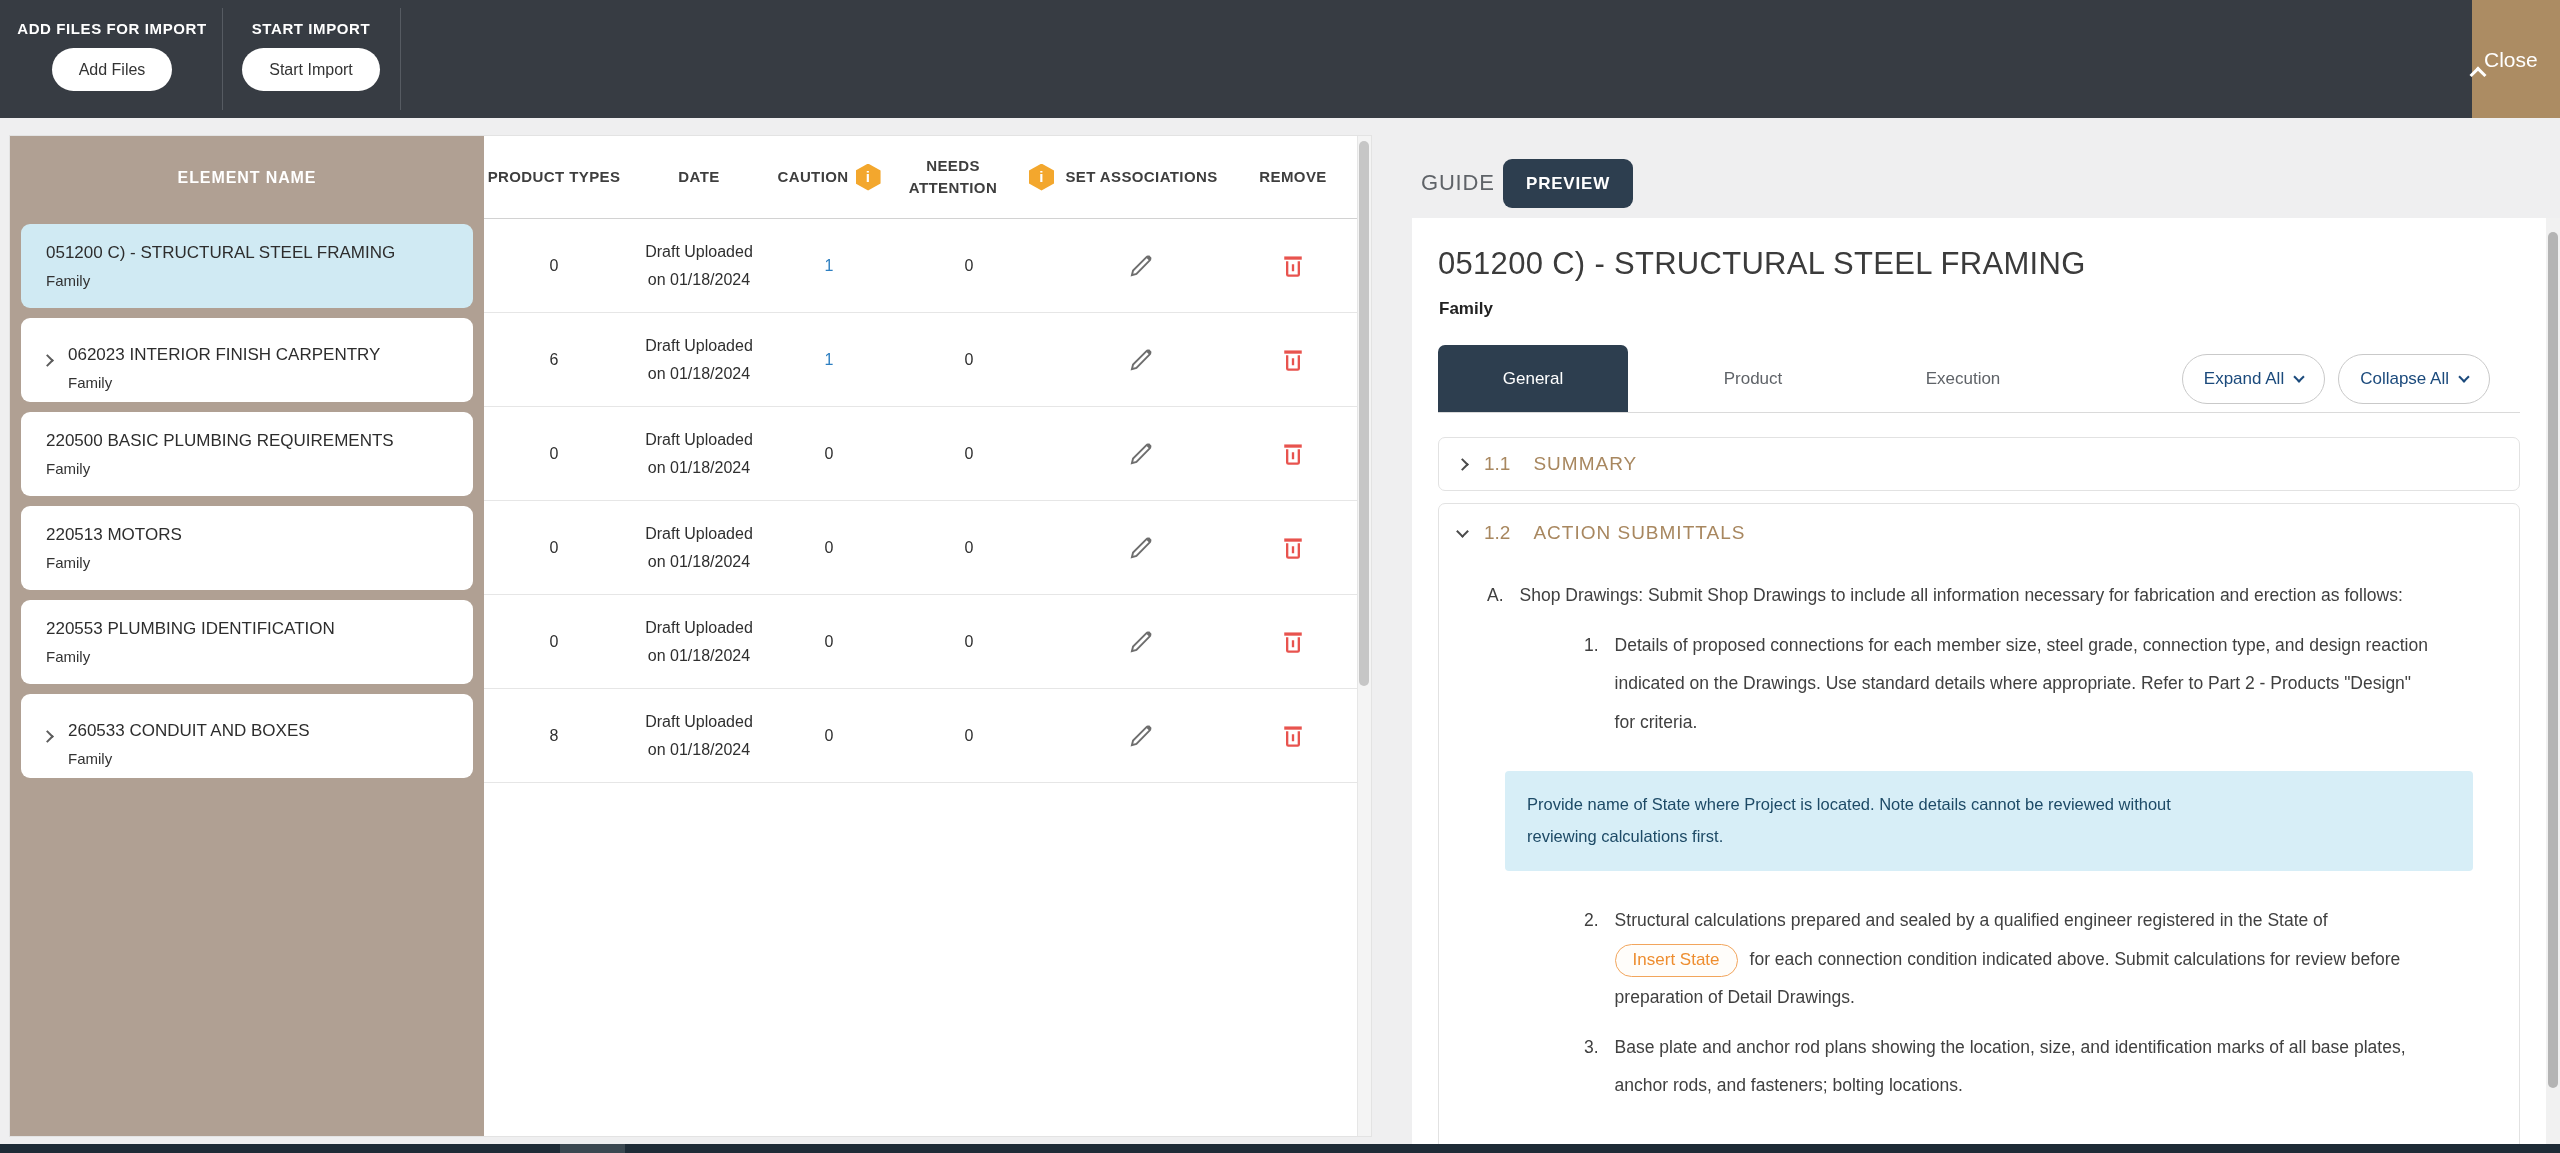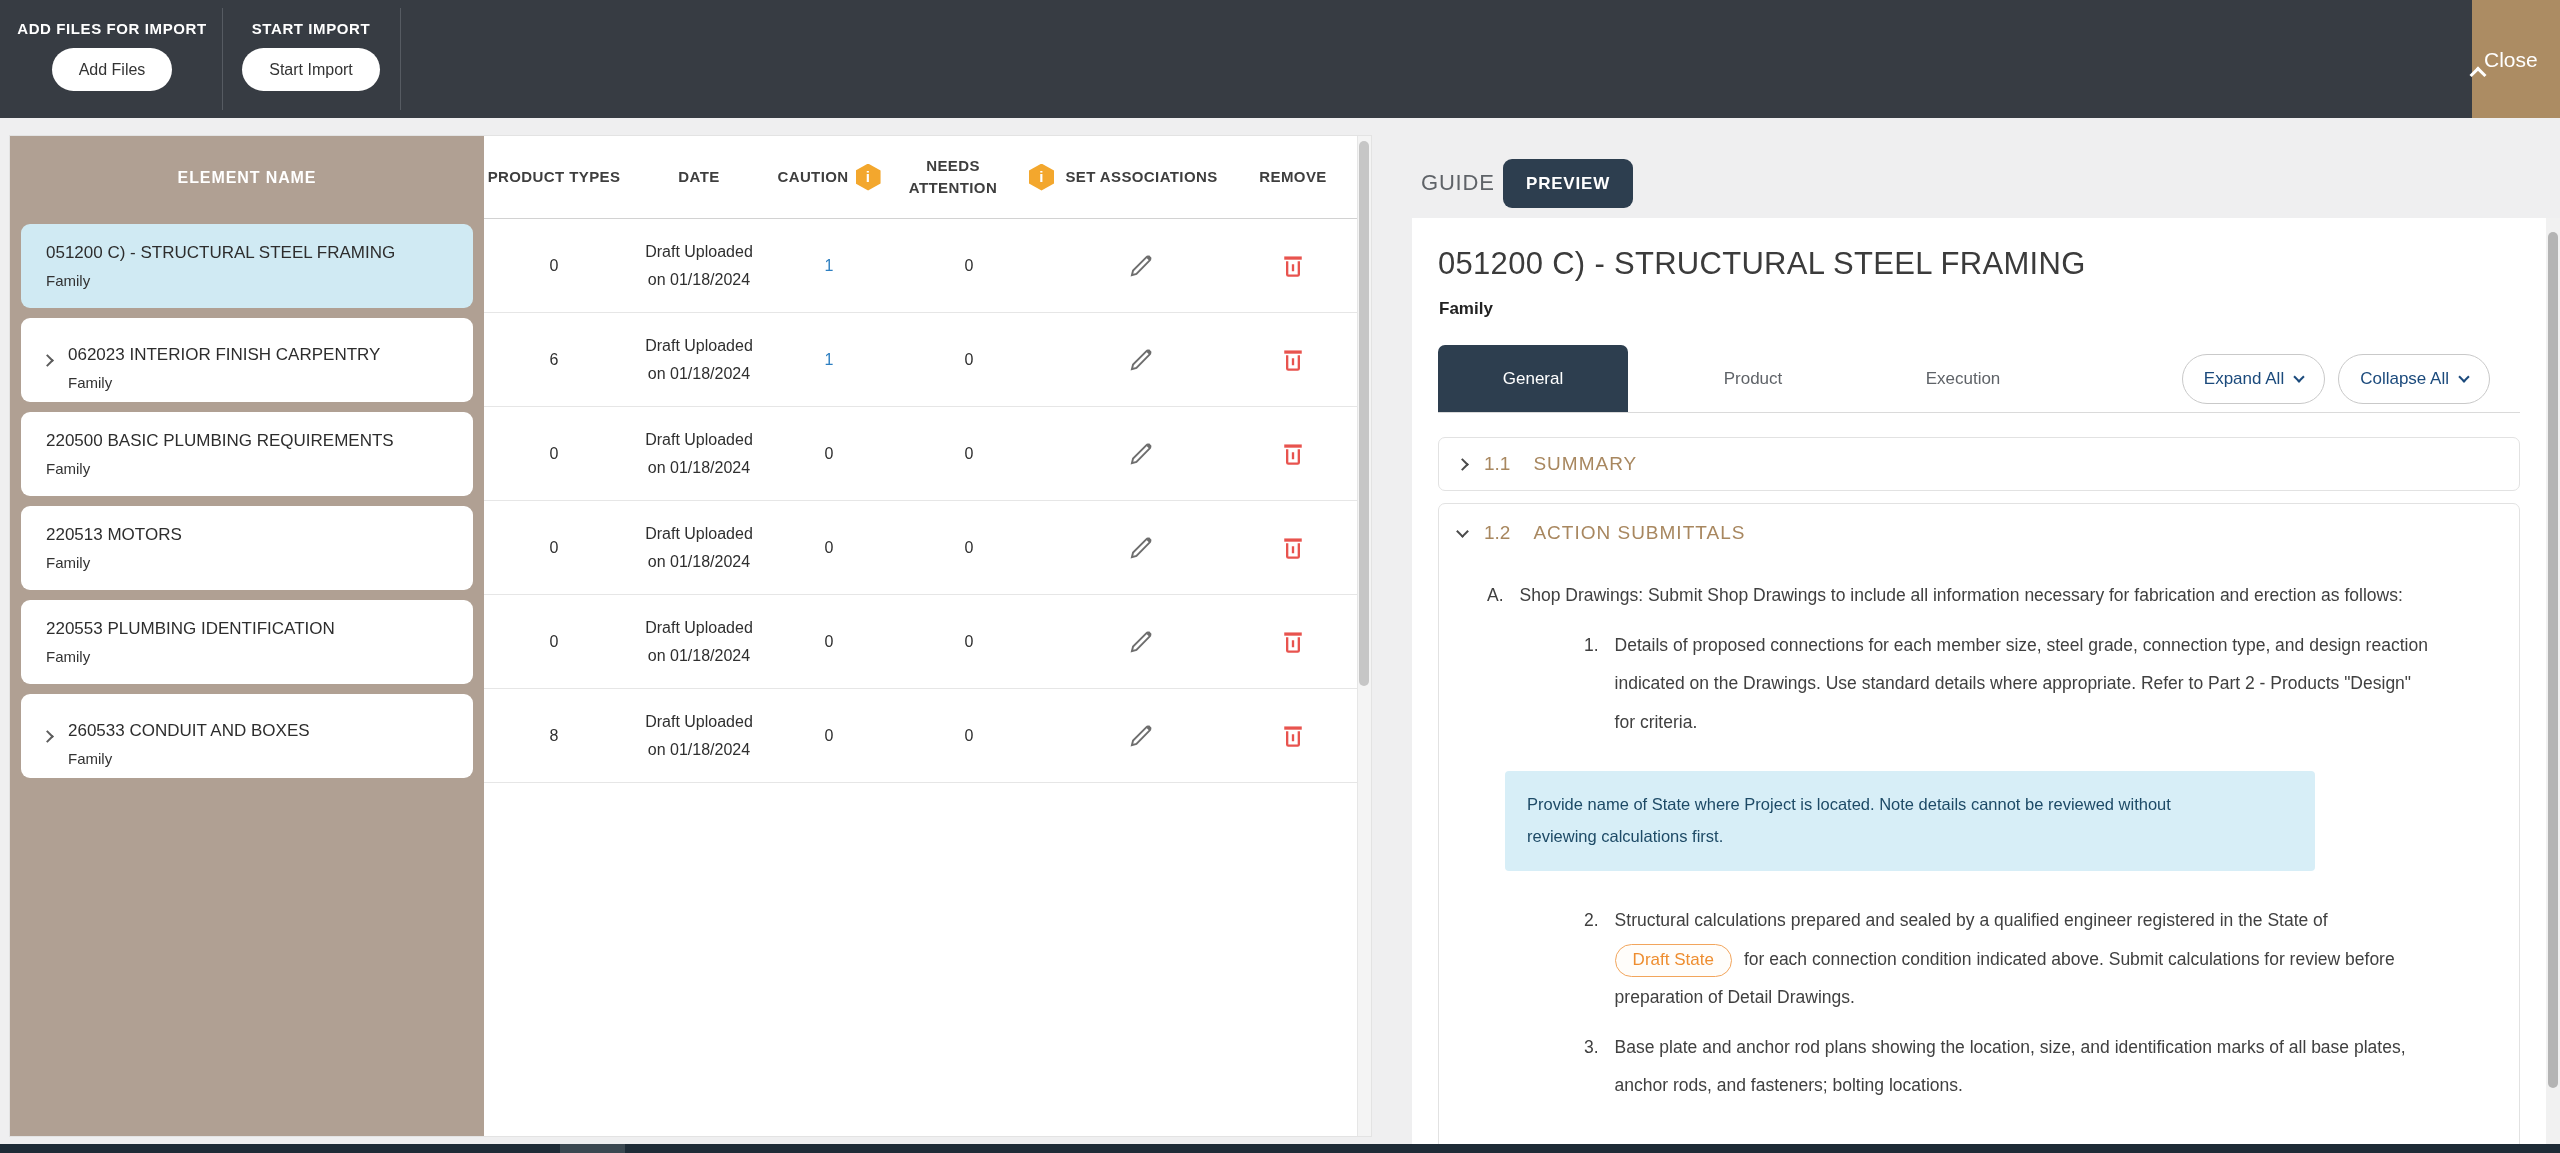--- a/index.html
+++ b/index.html
@@ -81,21 +81,21 @@
   .schev-d { width:9px; height:9px; border-right:2.6px solid #4a4a4a; border-bottom:2.6px solid #4a4a4a; transform:rotate(45deg); margin-top:-4px; }
   .sec-num { font-size:19px; color:#a8875f; }
   .sec-title { font-size:19px; color:#a8875f; letter-spacing:1px; margin-left:6px; }
   .sec2 { margin-top:12px; min-height:700px; }
   .sec-content { padding:14px 30px 60px 48px; font-size:17.5px; color:#404040; line-height:2.2; }
   .para-a { display:flex; gap:16px; }
   .para-a .txt { width:905px; }
   .sub-item { display:flex; gap:16px; margin-left:97px; margin-top:11px; }
   .sub-item .txt { width:818px; }
   .ilabel { flex:0 0 auto; }
-  .callout { margin:30px 0 30px 18px; width:810px; padding:17px 8px 19px 22px; background:#d7eef7; border-radius:4px; }
+  .callout { margin:30px 0 30px 18px; width:968px; padding:17px 8px 19px 22px; background:#d7eef7; border-radius:4px; }
   .callout .txt { max-width:676px; font-size:16.5px; line-height:1.95; color:#1d4a66; }
   .chip { display:inline-block; margin:0 12px 0 0; padding:4px 17px; border:1.6px solid #f2a55c; border-radius:17px;
     color:#ee8d2f; background:#fffdfa; font-size:17px; line-height:1.35; cursor:pointer; }
   .rscroll { position:absolute; left:2546px; top:218px; width:14px; height:926px; background:#f1f1f1; z-index:6; }
   .rscroll .thumb { position:absolute; left:2px; top:14px; width:10px; height:856px; background:#b4b4b4; border-radius:6px; }
 
   
   .bstrip { position:absolute; left:0; top:1144px; width:2560px; height:9px; background:#1e2b36; z-index:40; }
   .bstrip .hthumb { position:absolute; left:560px; top:0; width:65px; height:9px; background:#3a4750; }
 </style>
@@ -417,21 +417,21 @@
           <span class="ilabel">1.</span>
           <span class="txt">Details of proposed connections for each member size, steel grade, connection type, and design reaction indicated on the Drawings. Use standard details where appropriate. Refer to Part 2 - Products "Design" for criteria.</span>
         </div>
 
         <div class="callout">
           <div class="txt">Provide name of State where Project is located. Note details cannot be reviewed without reviewing calculations first.</div>
         </div>
 
         <div class="sub-item">
           <span class="ilabel">2.</span>
-          <span class="txt"><span>Structural calculations prepared and sealed by a qualified engineer registered in the State of</span><br><span class="chip">Draft State</span><span>for each connection condition indicated above. Submit calculations for review before preparation of Detail Drawings.</span></span>
+          <span class="txt"><span>Structural calculations prepared and sealed by a qualified engineer registered in the State of</span><br><span class="chip">Insert State</span><span>for each connection condition indicated above. Submit calculations for review before preparation of Detail Drawings.</span></span>
         </div>
 
         <div class="sub-item">
           <span class="ilabel">3.</span>
           <span class="txt">Base plate and anchor rod plans showing the location, size, and identification marks of all base plates, anchor rods, and fasteners; bolting locations.</span>
         </div>
 
       </div>
     </div>
   </div>

